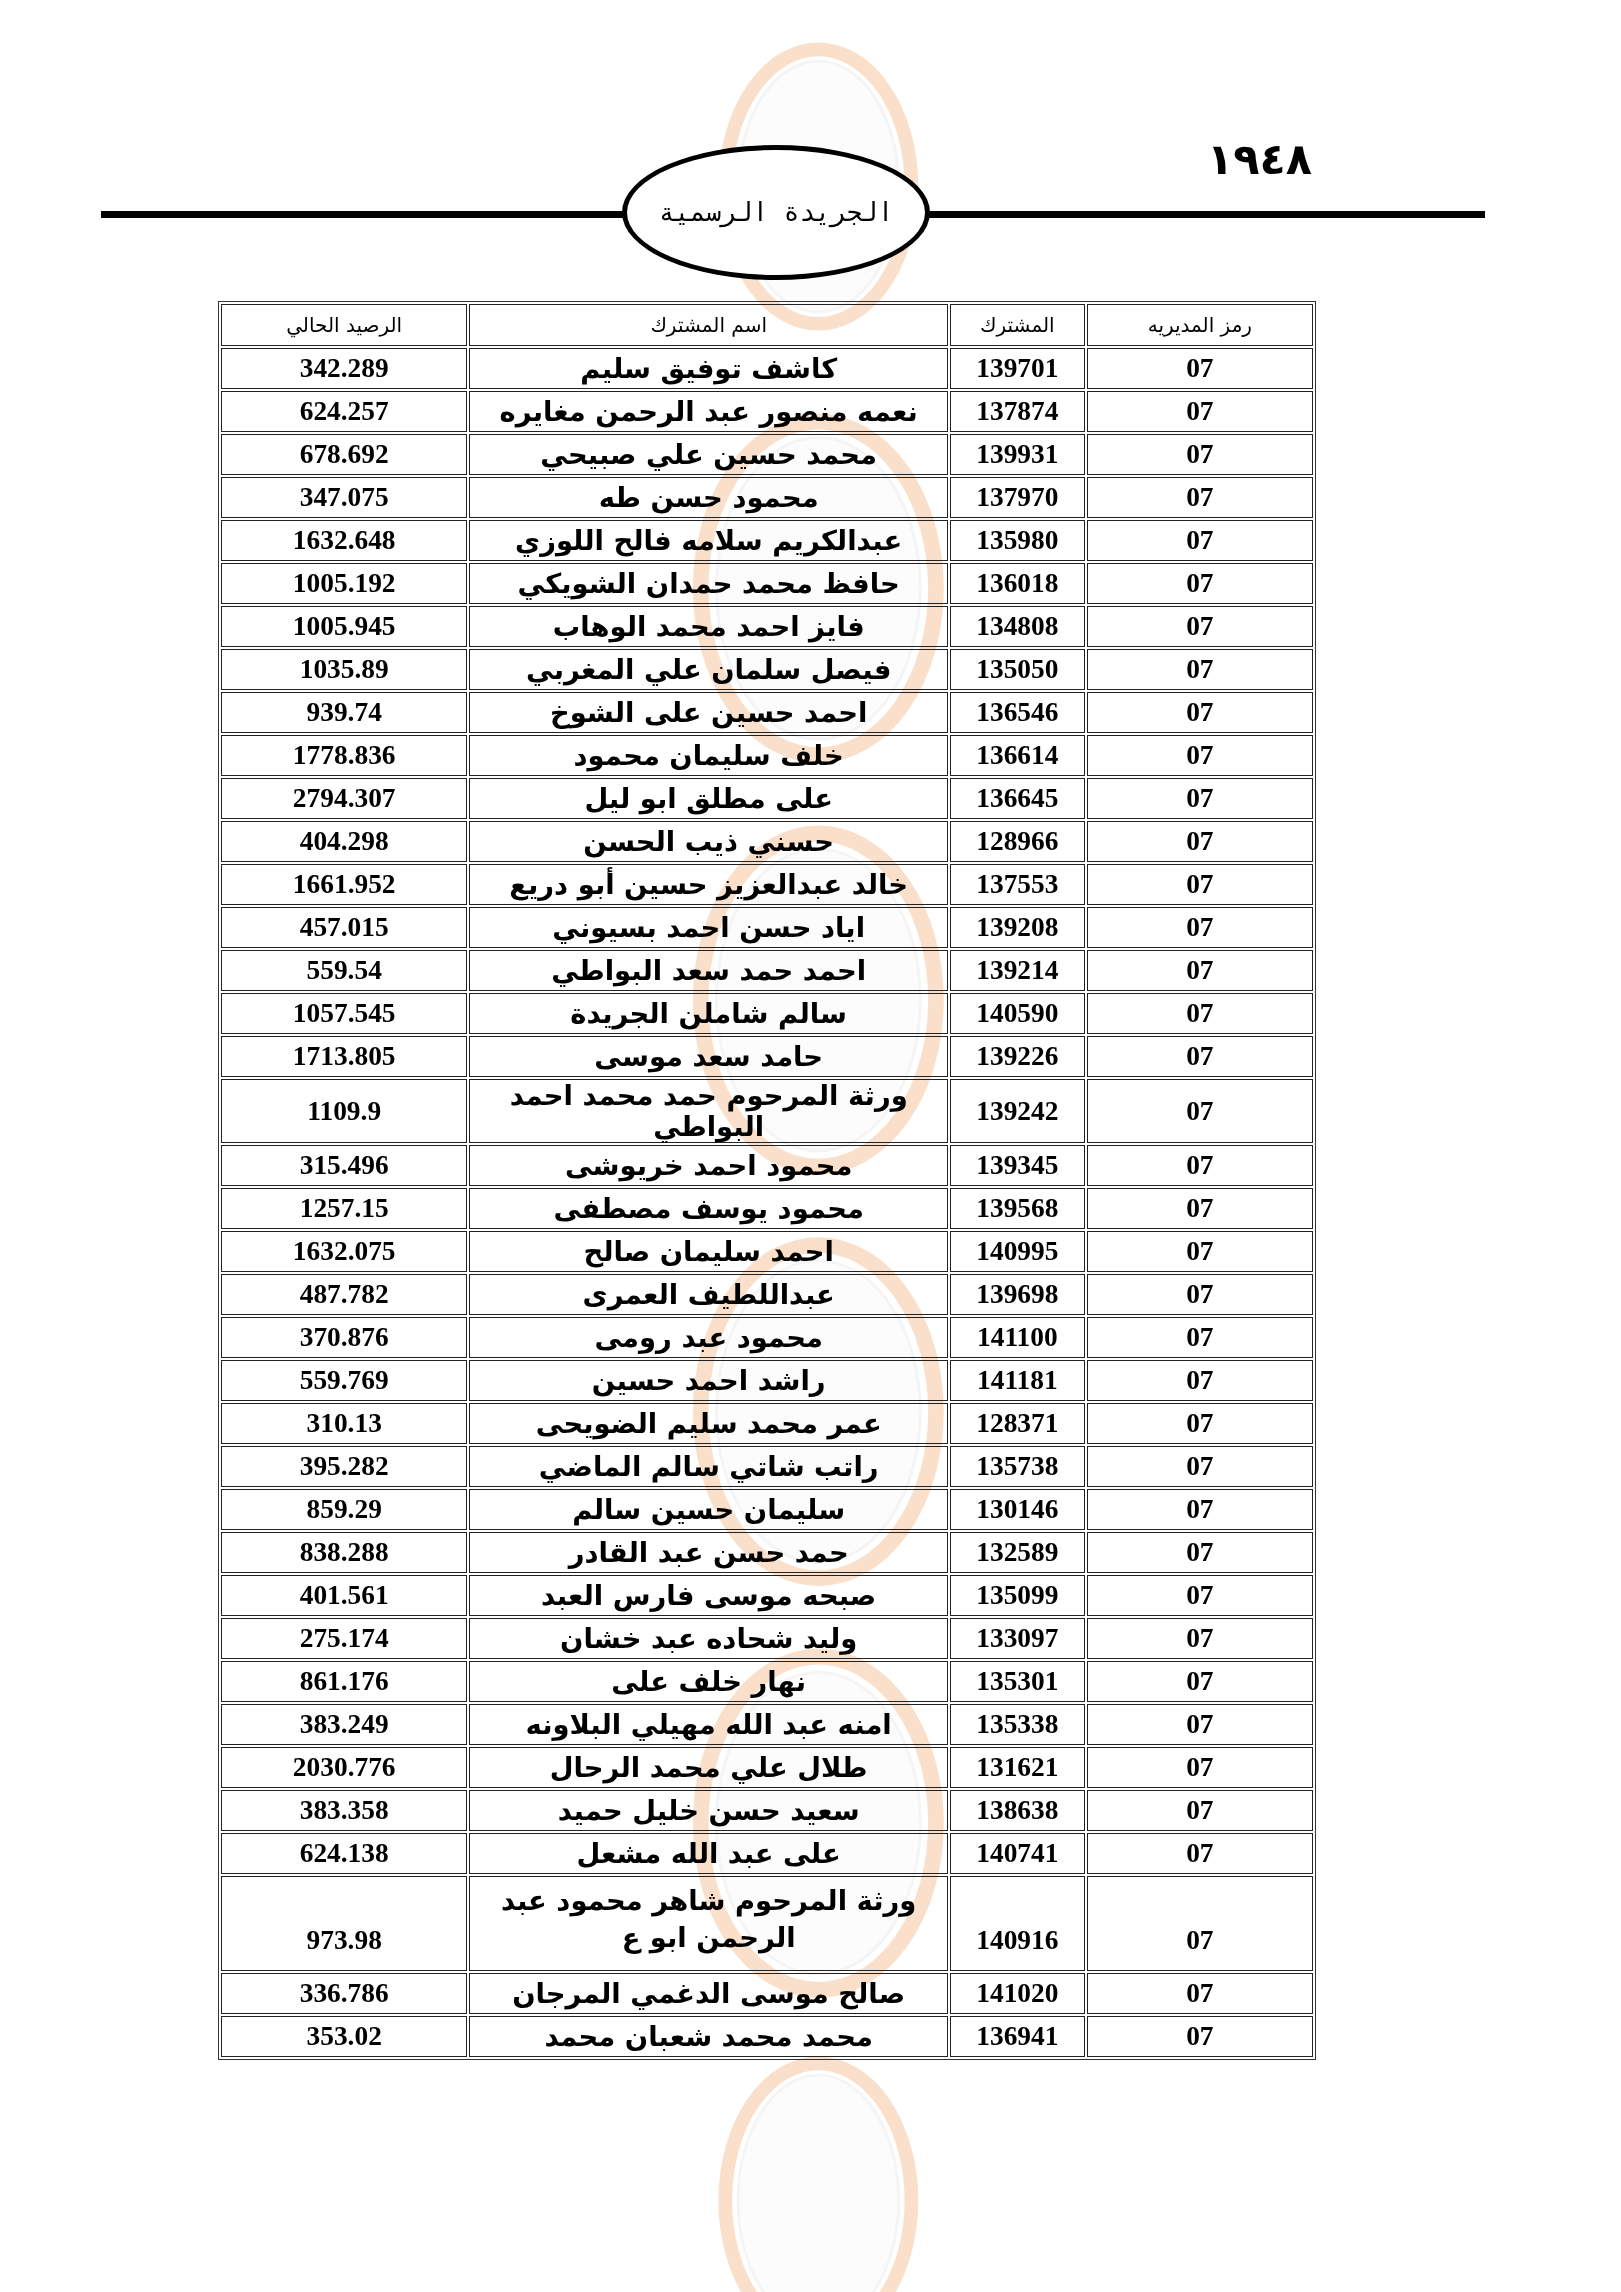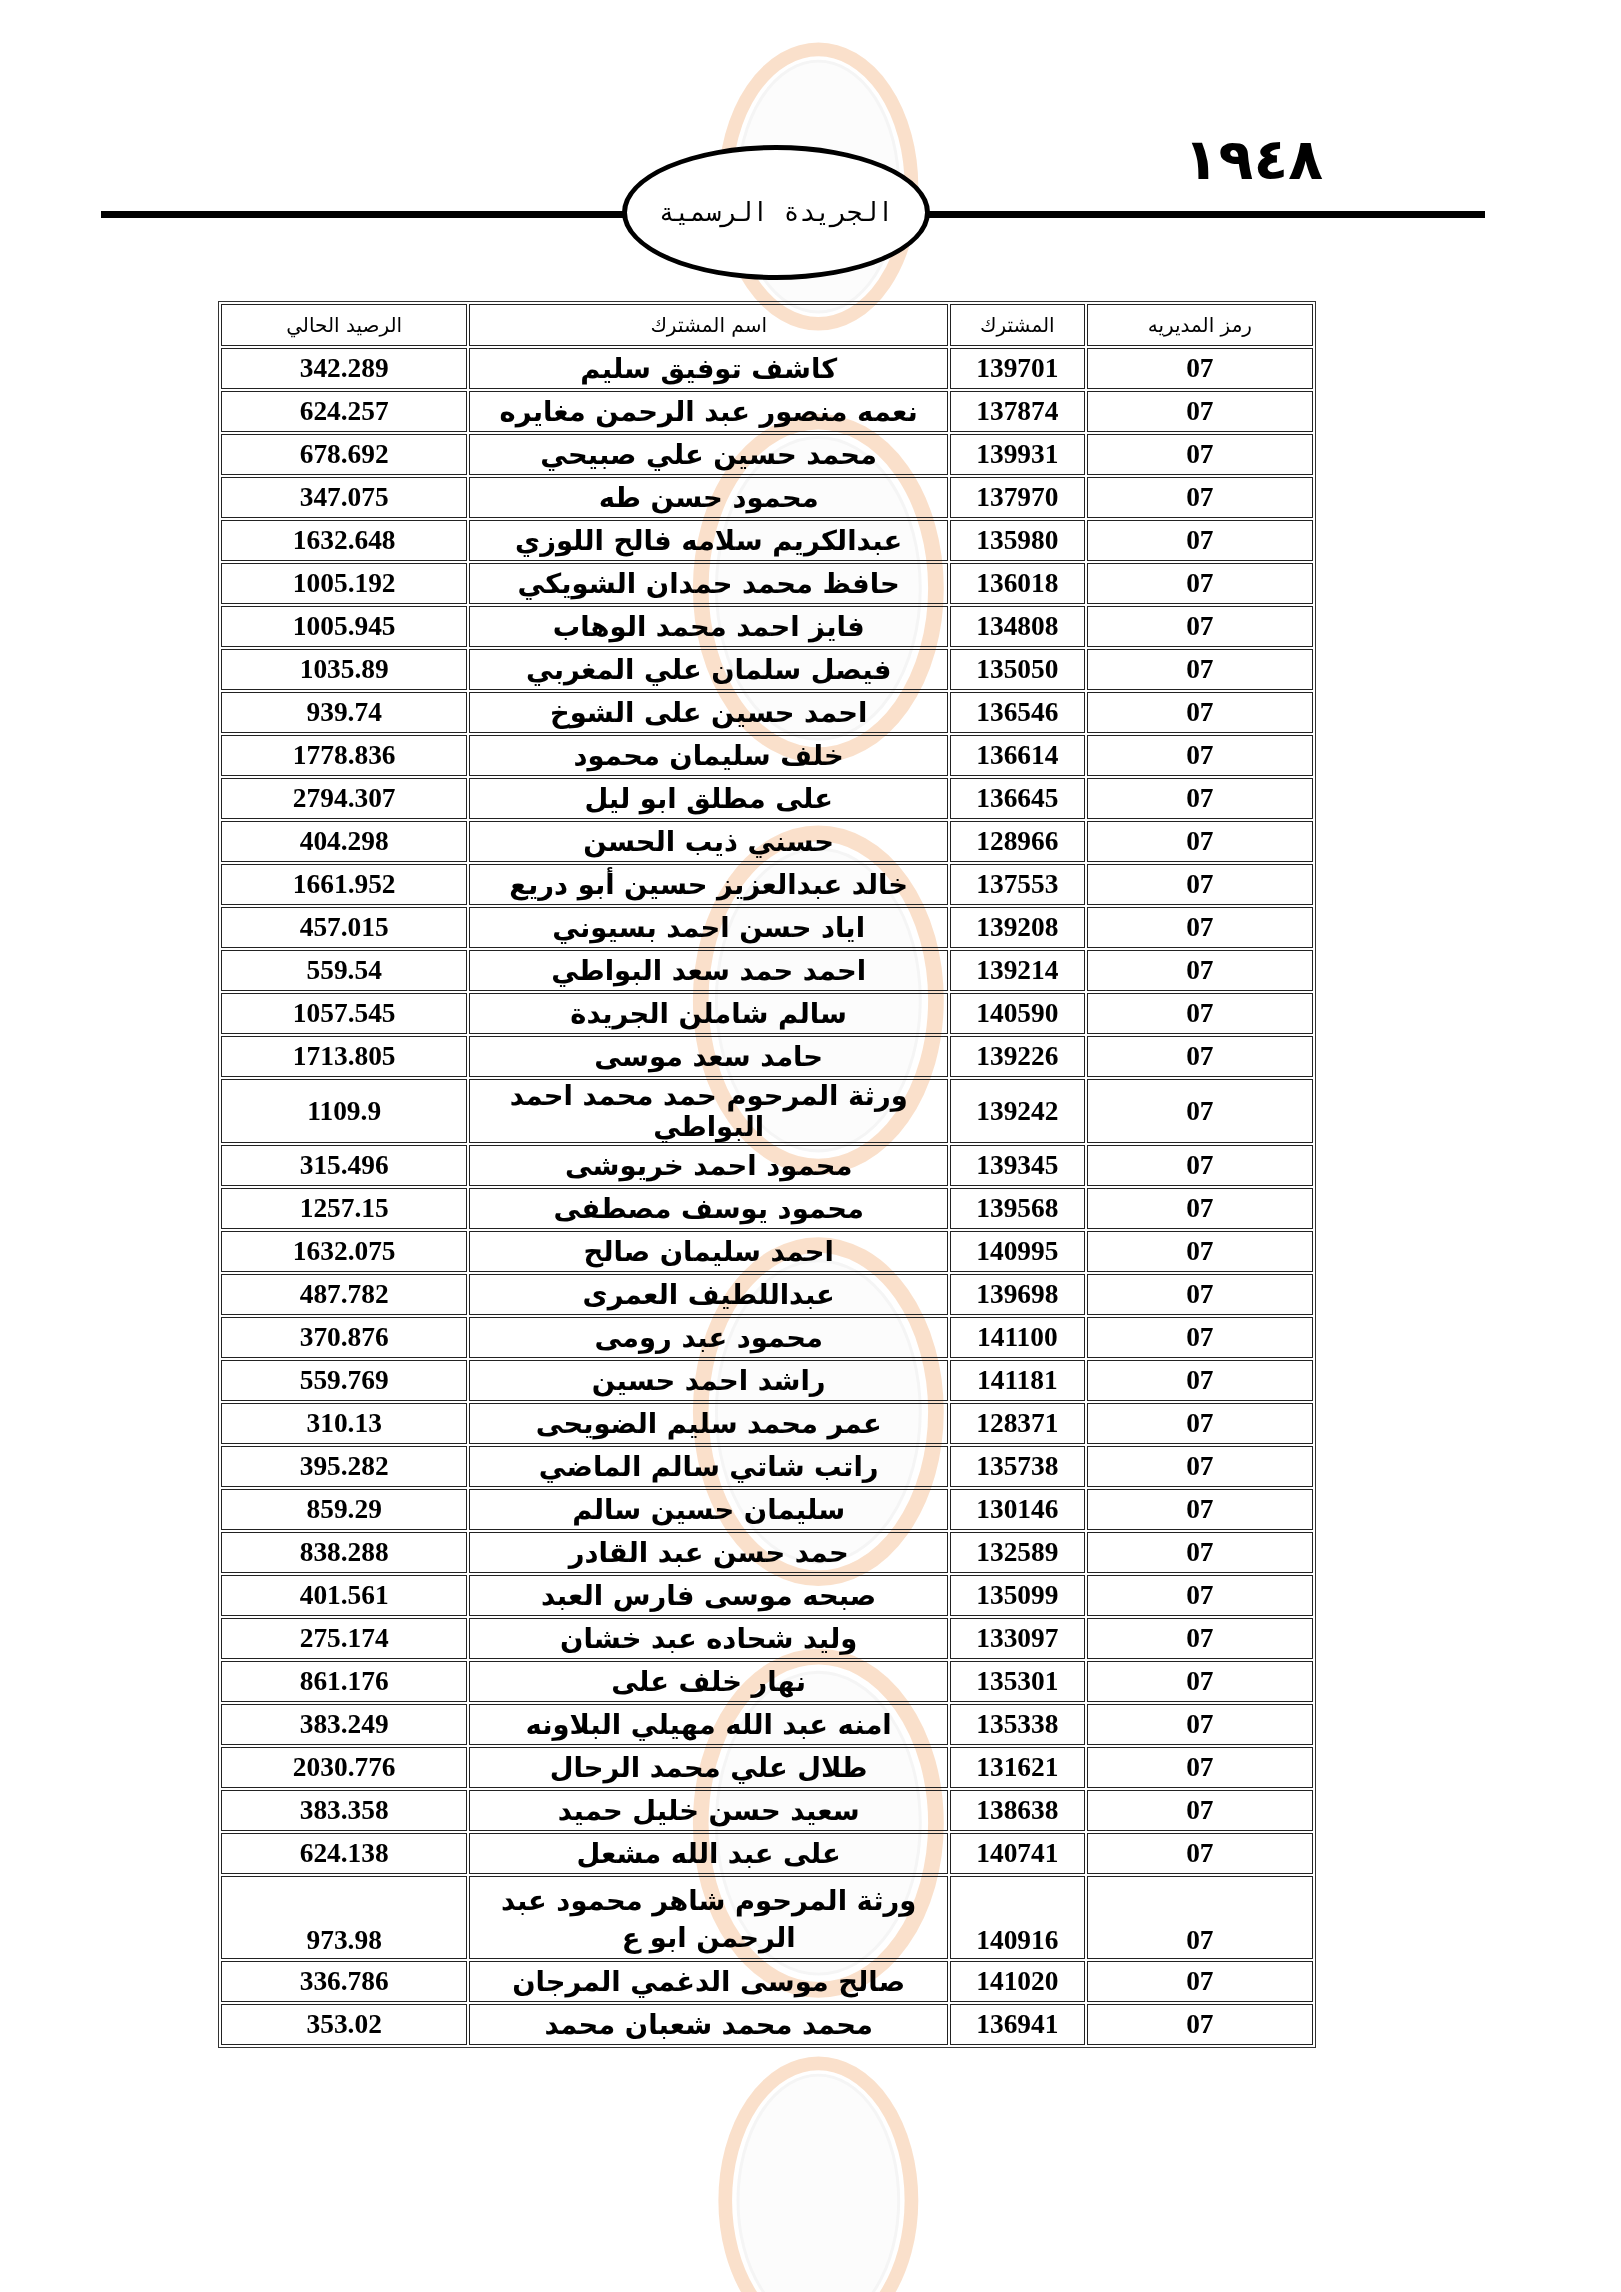--- a/index.html
+++ b/index.html
@@ -2,22 +2,22 @@
 <html><head>
 <meta charset="utf-8">
 <style>
   html, body { margin: 0; padding: 0; }
   body {
     width: 1621px; height: 2293px; background: #ffffff; position: relative;
     overflow: hidden; font-family: "Liberation Serif", "DejaVu Serif", serif; color: #000;
   }
   .watermark { position: absolute; left: 0; top: 0; width: 1621px; height: 2293px; pointer-events: none; z-index: 0; }
   .page-number {
-    position: absolute; left: 1176px; top: 125px; width: 147px; text-align: right;
-    font-family: "DejaVu Sans", sans-serif; font-weight: bold; font-size: 57px; line-height: 69px;
+    position: absolute; left: 1207px; top: 125px; width: 147px; text-align: left;
+    font-family: "DejaVu Sans", sans-serif; font-weight: bold; font-size: 43px; line-height: 69px;
     direction: rtl; z-index: 2;
   }
   .rule-line { position: absolute; left: 101px; top: 211px; width: 1384px; height: 6.9px; background: #000; z-index: 2; }
   .title-oval {
     position: absolute; left: 622px; top: 145px; width: 298px; height: 125px;
     border: 5.9px solid #000; border-radius: 50%; background: #fff; z-index: 3;
     display: flex; align-items: center; justify-content: center;
   }
   .title-oval span { font-family: Liberation Mono, monospace; font-size: 26px; direction: rtl; }
   table.ledger {
@@ -29,21 +29,21 @@
     border: 1px solid #222; padding: 0; text-align: center; vertical-align: middle; height: 39px;
   }
   table.ledger th {
     font-family: "DejaVu Sans", sans-serif; font-weight: normal; font-size: 20px; height: 40px; margin-left: 11px;
   }
   table.ledger td { font-weight: bold; font-size: 27.4px; }
   td.c-district { width: 225px; }
   td.c-sub { width: 133px; }
   td.c-name { width: 478px; font-family: "DejaVu Sans", sans-serif; font-size: 21.6px; }
   td.c-bal { width: 245px; }
-  tr.tall td { height: 79px; vertical-align: bottom; padding-bottom: 2px; }
+  tr.tall td { height: 79px; vertical-align: bottom; padding-bottom: 14px; }
   tr.tall td.c-name { line-height: 37px; }
 </style>
 </head>
 <body>
 
 <svg class="watermark" viewBox="0 0 1654 2339" xmlns="http://www.w3.org/2000/svg">
   <g opacity="0.55">
     <ellipse cx="835" cy="190" rx="95" ry="140" fill="none" stroke="#f6c8a2" stroke-width="14"></ellipse>
     <ellipse cx="835" cy="190" rx="82" ry="128" fill="#fafafa" stroke="#ededed" stroke-width="3"></ellipse>
   </g>

